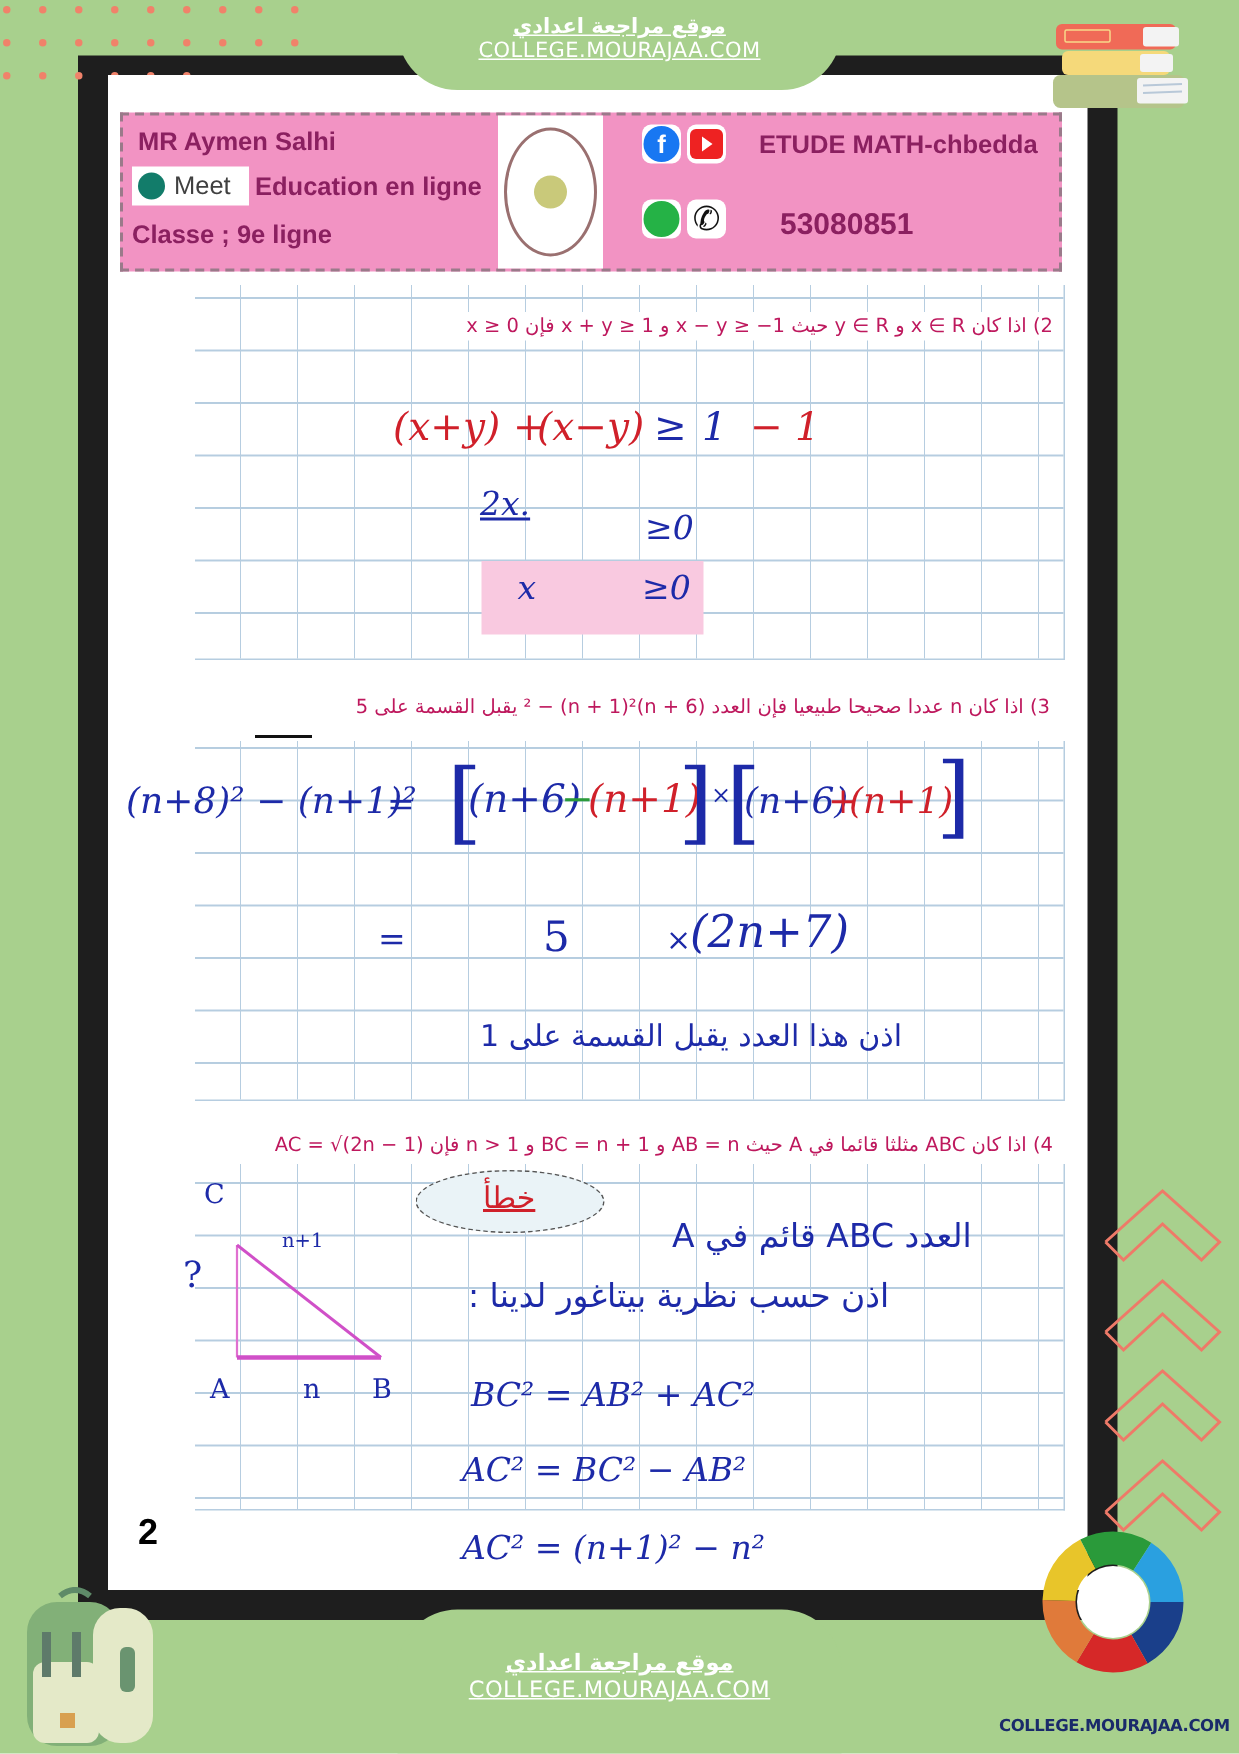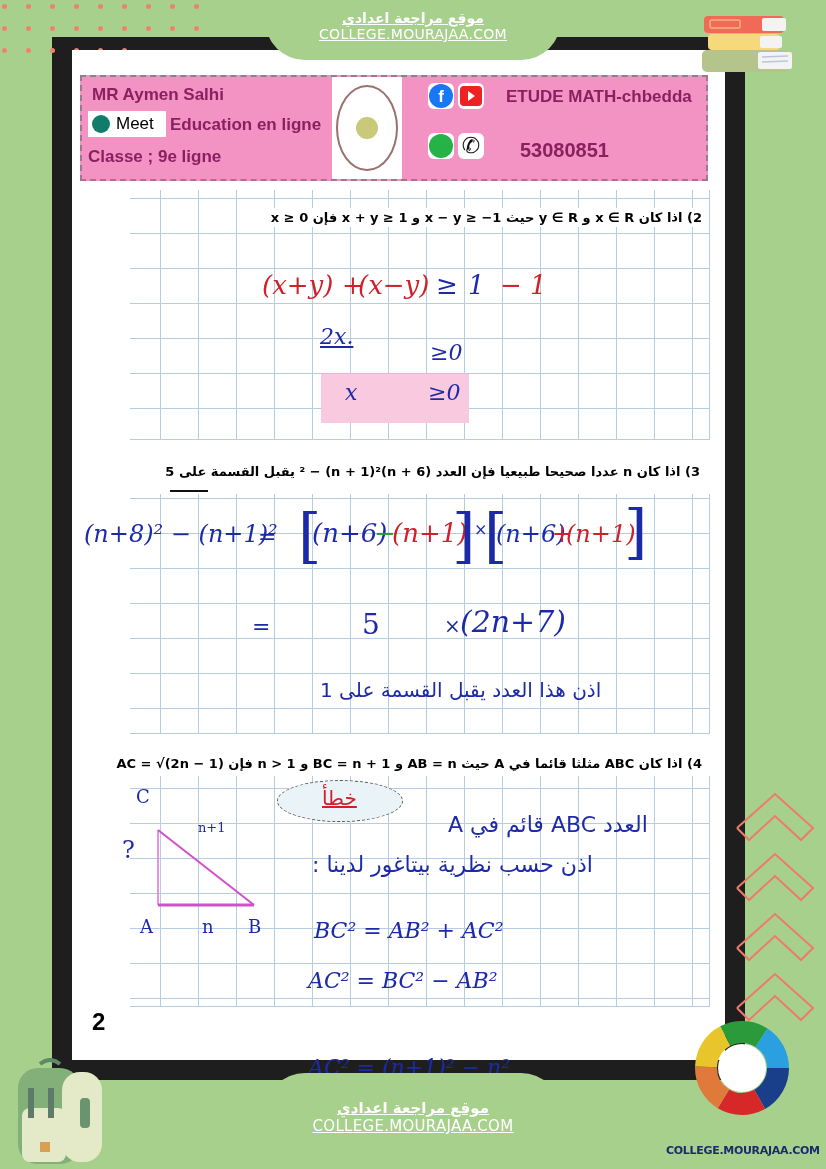--- a/index.html
+++ b/index.html
@@ -19,30 +19,30 @@
   .banner-bottom .ar { font-family: "DejaVu Sans", sans-serif; font-size: 15px; font-weight: bold; padding-top: 26px; text-decoration: underline; }
   .banner-bottom .en { font-family: "DejaVu Sans", sans-serif; font-size: 15px; text-decoration: underline; letter-spacing: 0.3px; }
 
   .header { position: absolute; left: 80px; top: 75px; width: 628px; height: 106px; background: #f293c3; border: 2px dashed #9a7a8a; }
   .header .txt { position: absolute; color: #8b2060; font-weight: bold; font-size: 17px; font-family: "Liberation Sans", sans-serif; }
   .h-logo { position: absolute; left: 250px; top: 0; width: 70px; height: 102px; background: #fff; display: flex; align-items: center; justify-content: center; }
   .h-logo .ring { width: 62px; height: 86px; border-radius: 50%; border: 2px solid #9a7070; display: flex; align-items: center; justify-content: center; }
   .h-logo .tree { width: 22px; height: 22px; border-radius: 50%; background: #c9c97a; }
   .meet-box { position: absolute; left: 6px; top: 34px; width: 78px; height: 26px; background: #fff; }
   .meet-ic { position: absolute; left: 4px; top: 4px; width: 18px; height: 18px; border-radius: 50%; background: #127c6a; }
-  .meet-lbl { position: absolute; left: 28px; top: 3px; font-size: 17px; color: #000000; }
+  .meet-lbl { position: absolute; left: 28px; top: 3px; font-size: 17px; color: #404040; }
   .social { position: absolute; width: 26px; height: 26px; border-radius: 6px; }
 
   .grid { position: absolute; background-color: #fff;
     background-image:
       linear-gradient(to right, #b6cde0 1px, transparent 1px),
       linear-gradient(to bottom, #b6cde0 1px, transparent 1px);
     background-size: 38px 35px; border-right: 1px solid #b6cde0; border-bottom: 1px solid #b6cde0; }
 
-  .q { position: absolute; font-family: "DejaVu Sans", sans-serif; font-weight: bold; font-size: 13px; color: #000000; background: #fff; white-space: nowrap; direction: rtl; }
+  .q { position: absolute; font-family: "DejaVu Sans", sans-serif; font-weight: normal; font-size: 13px; color: #be185d; background: #fff; white-space: nowrap; direction: rtl; }
   .hw { position: absolute; font-family: "DejaVu Serif", serif; font-style: italic; white-space: nowrap; }
   .blue { color: #1d2aa8; }
   .red { color: #d0202a; }
   .green { color: #2a9a3a; }
 
   .pink-box { position: absolute; left: 321px; top: 374px; width: 148px; height: 49px; background: #f9c9e0; }
 
   .page-num { position: absolute; left: 92px; top: 1008px; font-size: 24px; font-weight: bold; color: #000; font-family: "Liberation Sans", sans-serif; }
 
   .ellipse { position: absolute; left: 277px; top: 780px; width: 126px; height: 42px; border: 1px dashed #555; border-radius: 50%; background: #eaf3f7; }
@@ -183,31 +183,31 @@
 
 <div class="ellipse"></div>
 <div class="hw red" dir="rtl" style="left:322px;top:786px;font-size:20px;font-family:'DejaVu Sans',sans-serif;font-style:normal;text-decoration:underline;">خطأ</div>
 
 <svg style="position:absolute;left:148px;top:800px;" width="120" height="110" viewBox="0 0 120 110">
   <line x1="10" y1="30" x2="10" y2="105" stroke="#e070d0" stroke-width="1.5"></line>
   <line x1="10" y1="105" x2="106" y2="105" stroke="#d050c8" stroke-width="3"></line>
   <line x1="10" y1="30" x2="106" y2="105" stroke="#d050c8" stroke-width="2"></line>
 </svg>
 <div class="hw blue" style="left:136px;top:786px;font-size:18px;font-style:normal;">C</div>
-<div class="hw blue" style="left:198px;top:820px;font-size:13px;font-style:normal;">n+1</div>
+<div class="hw blue" style="left:188px;top:820px;font-size:13px;font-style:normal;">n+1</div>
 <div class="hw blue" style="left:122px;top:836px;font-size:24px;font-style:normal;">?</div>
 <div class="hw blue" style="left:140px;top:916px;font-size:18px;font-style:normal;">A</div>
 <div class="hw blue" style="left:202px;top:916px;font-size:18px;font-style:normal;">n</div>
 <div class="hw blue" style="left:248px;top:916px;font-size:18px;font-style:normal;">B</div>
 
 <div class="hw blue" dir="rtl" style="left:448px;top:812px;font-size:22px;font-family:'DejaVu Sans',sans-serif;font-style:normal;">العدد ABC قائم في A</div>
 <div class="hw blue" dir="rtl" style="left:312px;top:852px;font-size:22px;font-family:'DejaVu Sans',sans-serif;font-style:normal;">اذن حسب نظرية بيتاغور لدينا :</div>
 <div class="hw blue" style="left:314px;top:918px;font-size:22px;">BC² = AB² + AC²</div>
 <div class="hw blue" style="left:308px;top:968px;font-size:22px;">AC² = BC² − AB²</div>
-<div class="hw blue" style="left:308px;top:1055px;font-size:22px;">AC² = (n+1)² − n²</div>
+<div class="hw blue" style="left:308px;top:1020px;font-size:22px;">AC² = (n+1)² − n²</div>
 
 <div class="page-num">2</div>
 
 <svg class="chev" style="top:792px;" viewBox="0 0 80 50">
     <polyline points="2,36 40,2 78,36 66,48 40,24 14,48 2,36" fill="none" stroke="#ee7a68" stroke-width="2"></polyline>
   </svg>
 <svg class="chev" style="top:852px;" viewBox="0 0 80 50">
     <polyline points="2,36 40,2 78,36 66,48 40,24 14,48 2,36" fill="none" stroke="#ee7a68" stroke-width="2"></polyline>
   </svg>
 <svg class="chev" style="top:912px;" viewBox="0 0 80 50">

